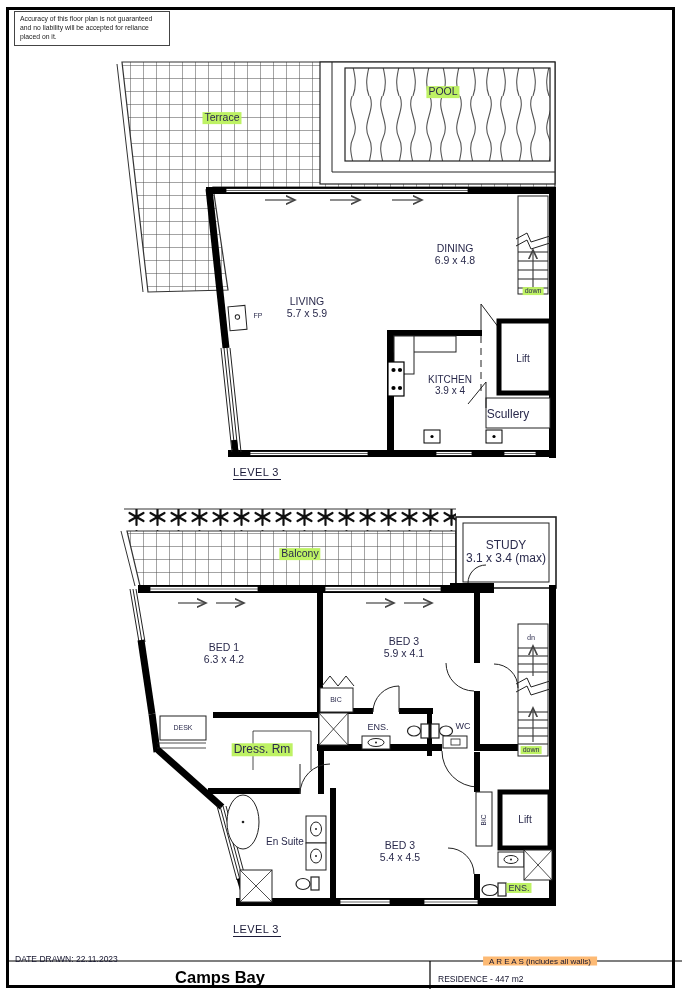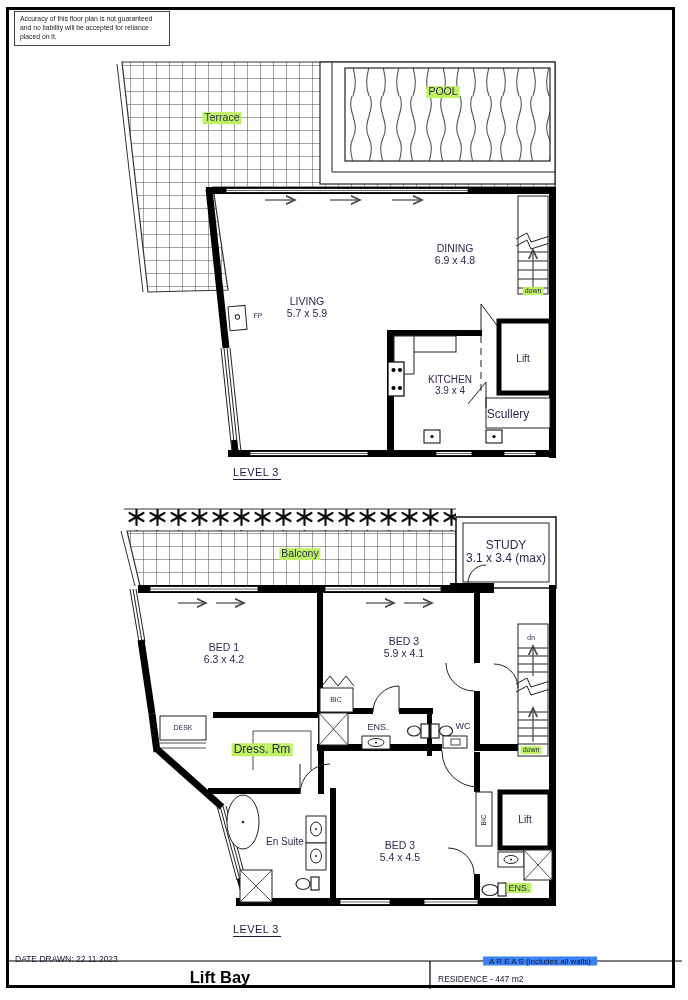--- a/index.html
+++ b/index.html
@@ -8,21 +8,21 @@
   svg.plan{position:absolute;left:0;top:0;}
   .disclaimer{position:absolute;left:14px;top:11px;width:156px;border:1px solid #444;box-sizing:border-box;padding:3px 5px 4px;font-size:6.8px;line-height:1.3;color:#1c1c1c;}
   .lbl{position:absolute;transform:translate(-50%,-50%);font-size:10.5px;color:#2a2a4c;text-align:center;line-height:1.12;white-space:nowrap;}
   .s10{font-size:10px}.s95{font-size:12px}.s9{font-size:9px}.s7{font-size:7px}.s65{font-size:6.5px}
   .bg{background:#bef264;padding:0 2px;}
   .rot180{transform:translate(-50%,-50%) rotate(180deg);}
   .rot90{transform:translate(-50%,-50%) rotate(-90deg);}
   .leveltitle{position:absolute;font-size:11px;color:#1a1a38;border-bottom:1.4px solid #1a1a38;padding:0 2px 1px 0;letter-spacing:.4px;white-space:nowrap;}
   .ft{position:absolute;font-size:8.5px;color:#15152e;white-space:nowrap;margin-top:8px;}
   .brand{position:absolute;transform:translate(-50%,-50%);font-size:16.5px;font-weight:bold;color:#000;white-space:nowrap;}
-  .areas{position:absolute;transform:translate(-50%,-50%);font-size:8px;color:#15152e;background:#3b82f6;padding:0 6px;white-space:nowrap;}
+  .areas{position:absolute;transform:translate(-50%,-50%);font-size:8px;color:#15152e;background:#fdba74;padding:0 6px;white-space:nowrap;}
 </style>
 </head>
 <body>
 
 <div class="page">
   <div class="frame"></div>
 
   <svg class="plan" width="688" height="1000" viewBox="0 0 688 1000">
     <defs>
       <pattern id="tile" width="13" height="13" patternUnits="userSpaceOnUse">
@@ -335,14 +335,14 @@
     <div>5.4 x 4.5</div>
   </div>
   <div class="lbl s10" style="left:525px;top:820px">Lift</div>
   <div class="lbl s65 rot90" style="left:484px;top:820px">BIC</div>
   <div class="lbl s9 bg" style="left:519px;top:888px">ENS.</div>
   <div class="leveltitle" style="left:233px;top:923px">LEVEL 3</div>
 
   <div class="ft" style="left:15px;top:946px">DATE DRAWN: 22.11.2023</div>
   <div class="areas" style="left:540px;top:961px">A R E A S (includes all walls)</div>
   <div class="ft" style="left:438px;top:966px">RESIDENCE - 447 m2</div>
-  <div class="brand" style="left:220px;top:977px">Lift Bay</div>
+  <div class="brand" style="left:220px;top:977px">Camps Bay</div>
 </div>
 
 </body></html>

